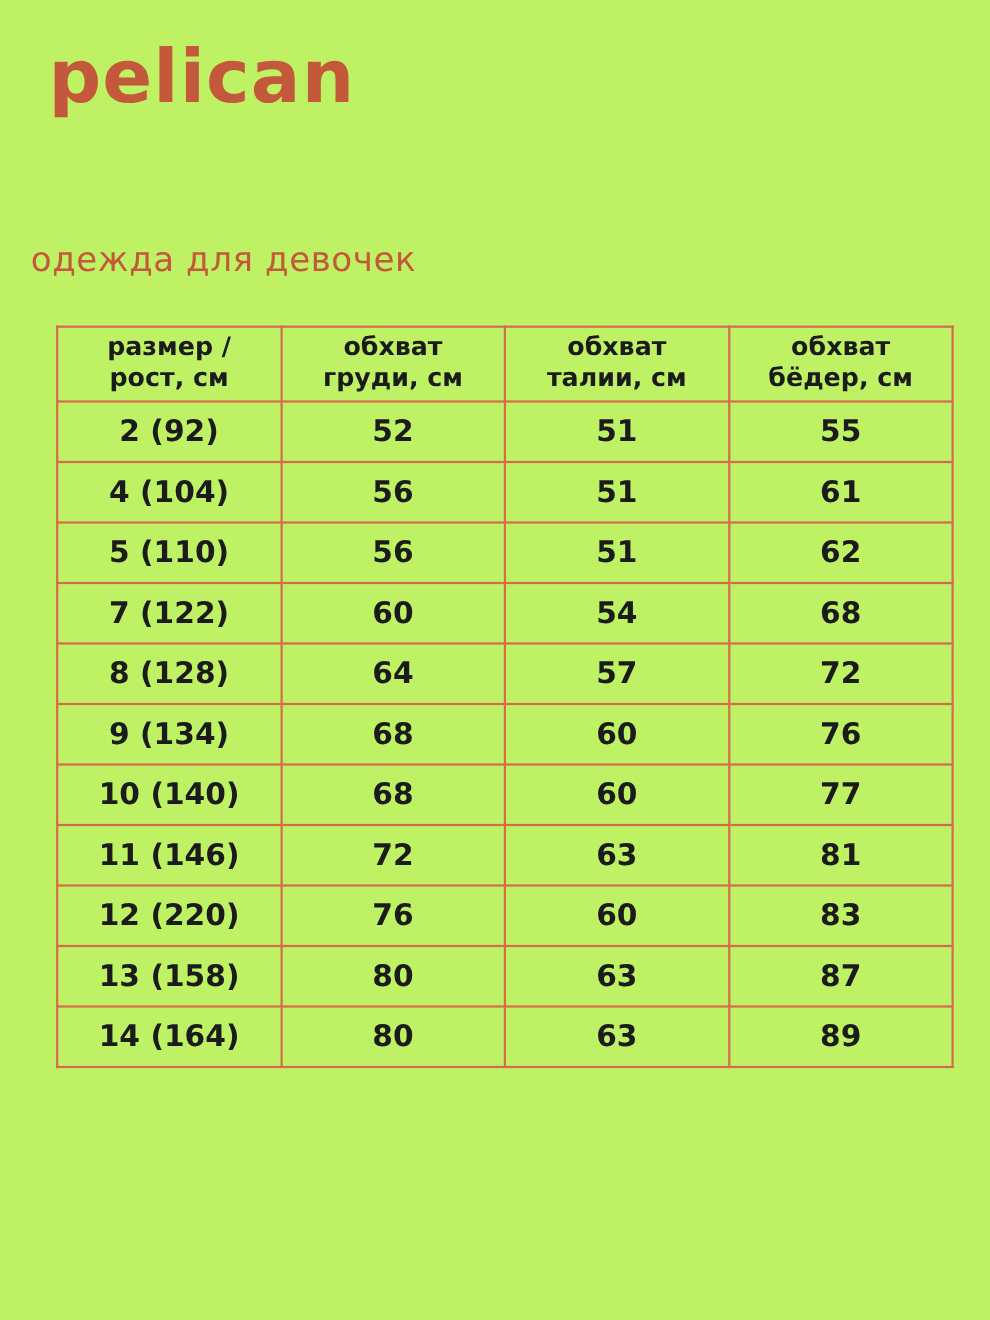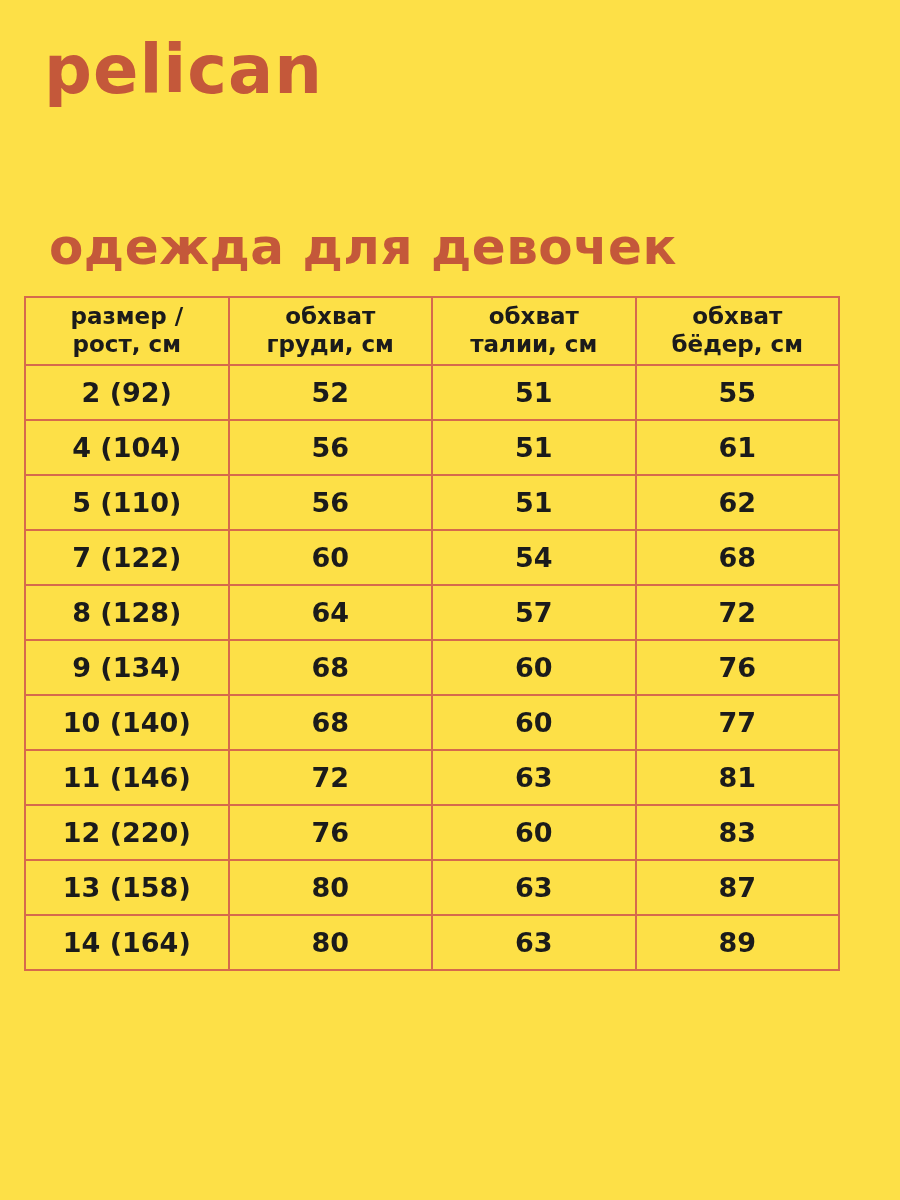--- a/index.html
+++ b/index.html
@@ -7,44 +7,44 @@
   body {
     width: 900px;
     height: 1200px;
     font-family: "DejaVu Sans", "Liberation Sans", sans-serif;
     position: relative;
     overflow: hidden;
   }
   .page {
     position: absolute;
     inset: 0;
-    background: #fde047;
+    background: #bef264;
   }
   .logo {
     position: absolute;
     left: 44px;
     top: 30px;
     font-size: 67px;
     font-weight: bold;
     letter-spacing: 1px;
     color: #c4583a;
     line-height: 1.2;
   }
   .section-title {
     position: absolute;
-    left: 49px;
+    left: 28px;
     top: 218px;
-    font-size: 50px;
-    font-weight: bold;
+    font-size: 31px;
+    font-weight: normal;
     color: #c4583a;
     letter-spacing: 0.5px;
   }
   .size-table-wrap {
     position: absolute;
-    left: 24px;
+    left: 51px;
     top: 296px;
     width: 816px;
   }
   table.size-table {
     width: 100%;
     border-collapse: collapse;
     table-layout: fixed;
   }
   table.size-table th,
   table.size-table td {

